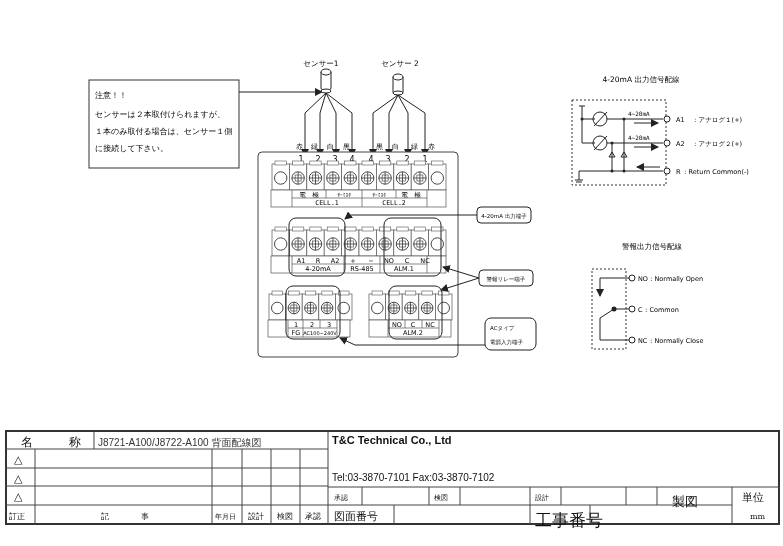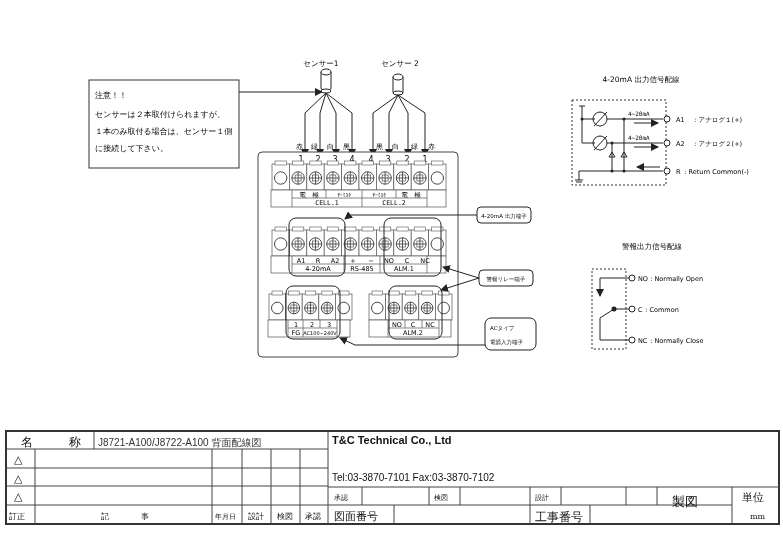--- a/index.html
+++ b/index.html
@@ -509,16 +509,16 @@
   <div class="tb serif" style="left:298px;top:79px;font-size:8px;">承認</div>
 
   <div class="tb sans" style="left:325px;top:2px;font-size:11px;font-weight:bold;">T&amp;C Technical Co., Ltd</div>
   <div class="tb sans" style="left:325px;top:40px;font-size:10px;">Tel:03-3870-7101 Fax:03-3870-7102</div>
 
   <div class="tb serif" style="left:327px;top:61px;font-size:7px;">承認</div>
   <div class="tb serif" style="left:427px;top:61px;font-size:7px;">検図</div>
   <div class="tb serif" style="left:528px;top:61px;font-size:7px;">設計</div>
   <div class="tb serif" style="left:624px;top:61px;font-size:13px;margin-left:41px;">製図</div>
   <div class="tb serif" style="left:327px;top:77px;font-size:11px;">図面番号</div>
-  <div class="tb serif" style="left:528px;top:77px;font-size:12px;">工事番号</div>
+  <div class="tb serif" style="left:528px;top:77px;font-size:17px;">工事番号</div>
   <div class="tb serif" style="left:735px;top:58px;font-size:11px;">単位</div>
   <div class="tb serif" style="left:743px;top:80px;font-size:8px;">mm</div>
 </div>
 
 </body></html>

